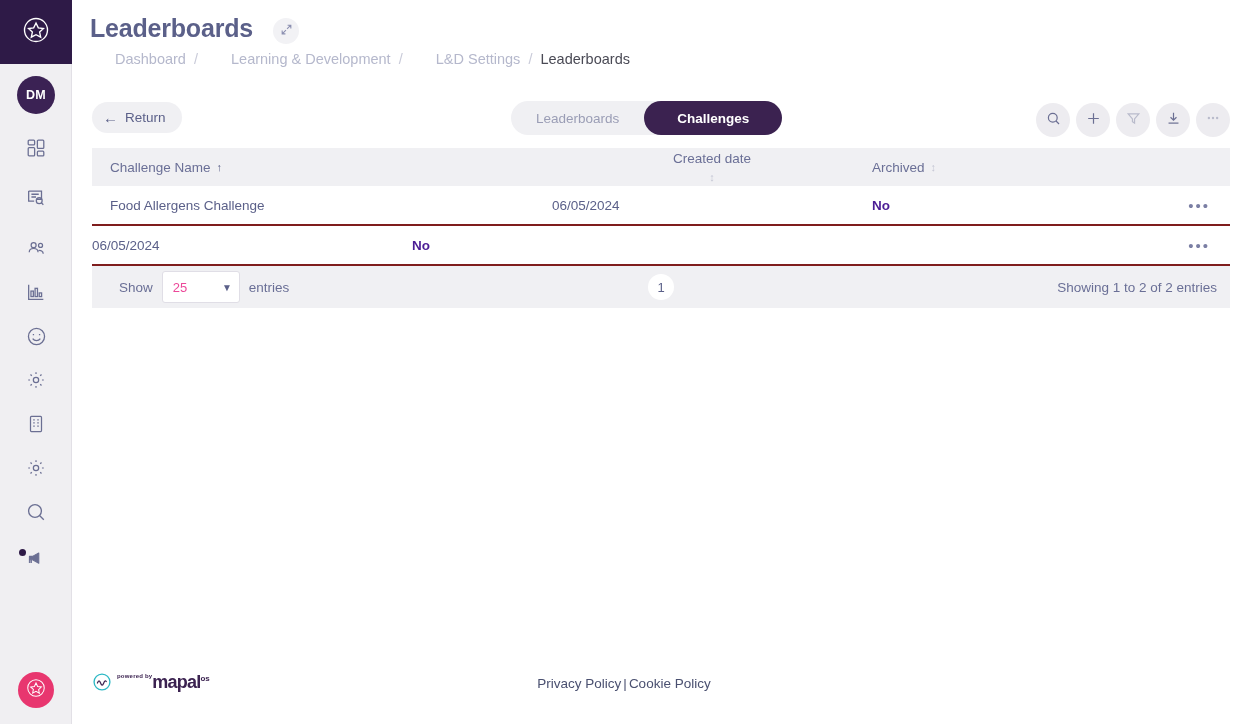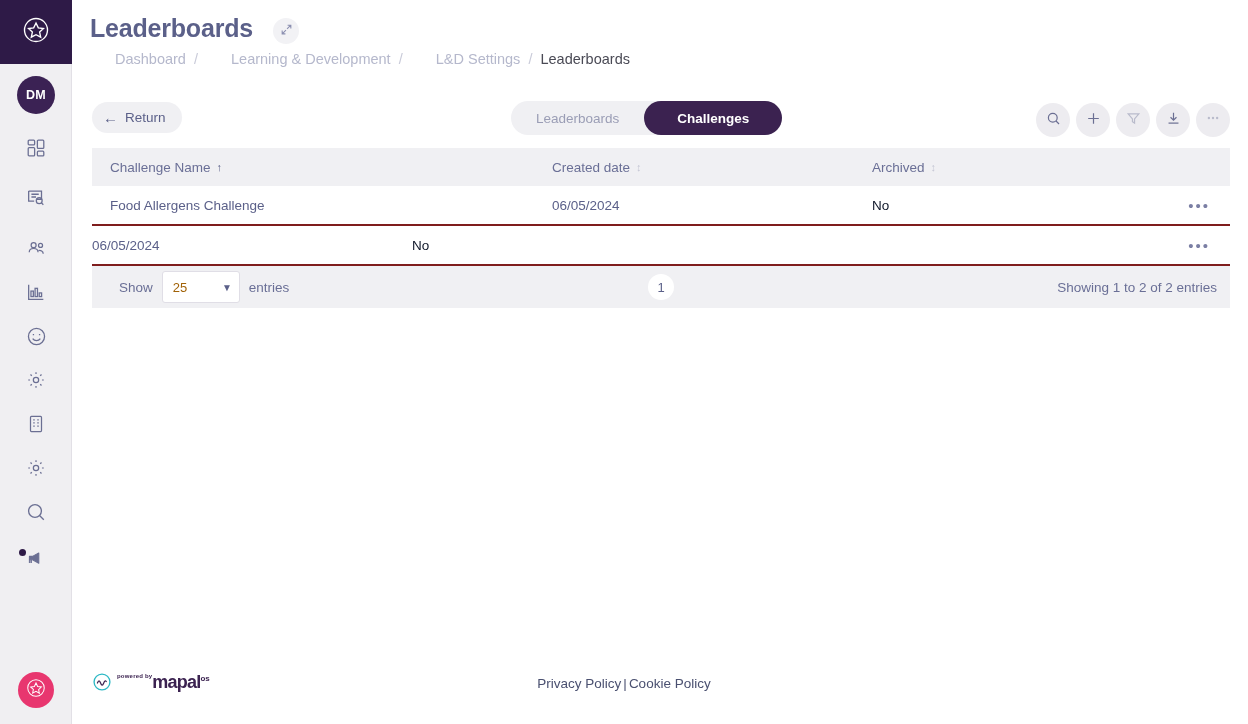--- a/index.html
+++ b/index.html
@@ -121,48 +121,48 @@
   }
   .thead {
     height: 38px; background: #f0f0f3;
     display: flex; align-items: center;
   }
   .th { font-size: 13.5px; color: #6a6f96; display: flex; align-items: center; gap: 6px; }
   .th .sort { font-size: 11px; line-height: 1; }
   .th .sort.active { color: #5b6089; }
   .th .sort.idle { color: #c4c6d4; }
   .col-name  { width: 460px; padding-left: 18px; }
-  .col-date  { width: 320px; }
+  .col-date  { width: 320px; flex-direction: column; }
   .col-arch  { width: 300px; }
   .col-act   { flex: 1; }
 
   .trow {
     height: 40px; background: #ffffff;
     border-bottom: 2px solid #7f1d1d;
     display: flex; align-items: center;
     font-size: 13.5px; color: #5b6089;
   }
   .trow:first-of-type { margin-top: 2px; }
   .cell-name { width: 460px; padding-left: 18px; }
   .cell-date { width: 320px; }
-  .cell-arch { width: 300px; color: #0f172a; }
+  .cell-arch { width: 300px; color: #4c1d95; font-weight: bold; }
   .cell-act  { flex: 1; display: flex; justify-content: flex-end; padding-right: 20px; color: #7b7fa4; letter-spacing: 2px; font-size: 15px; }
 
   .tfoot {
     height: 42px; background: #f0f0f3;
     display: flex; align-items: center;
     font-size: 13.5px; color: #6a6f96;
     position: relative;
   }
   .show-grp { display: flex; align-items: center; gap: 9px; padding-left: 27px; }
   .entries-select {
     appearance: none; -webkit-appearance: none;
     width: 78px; height: 32px;
     border: 1px solid #e0dee6; border-radius: 3px;
-    background: #ffffff; color: #a16207;
+    background: #ffffff; color: #ec4899;
     font-size: 13px; font-family: "Liberation Sans", sans-serif;
     padding: 0 22px 0 10px;
   }
   .sel-wrap { position: relative; display: inline-block; }
   .sel-wrap .chev {
     position: absolute; right: 8px; top: 50%; transform: translateY(-50%);
     pointer-events: none; color: #5b6089; font-size: 10px;
   }
   .page-pill {
     position: absolute; left: 50%; transform: translateX(-50%);

